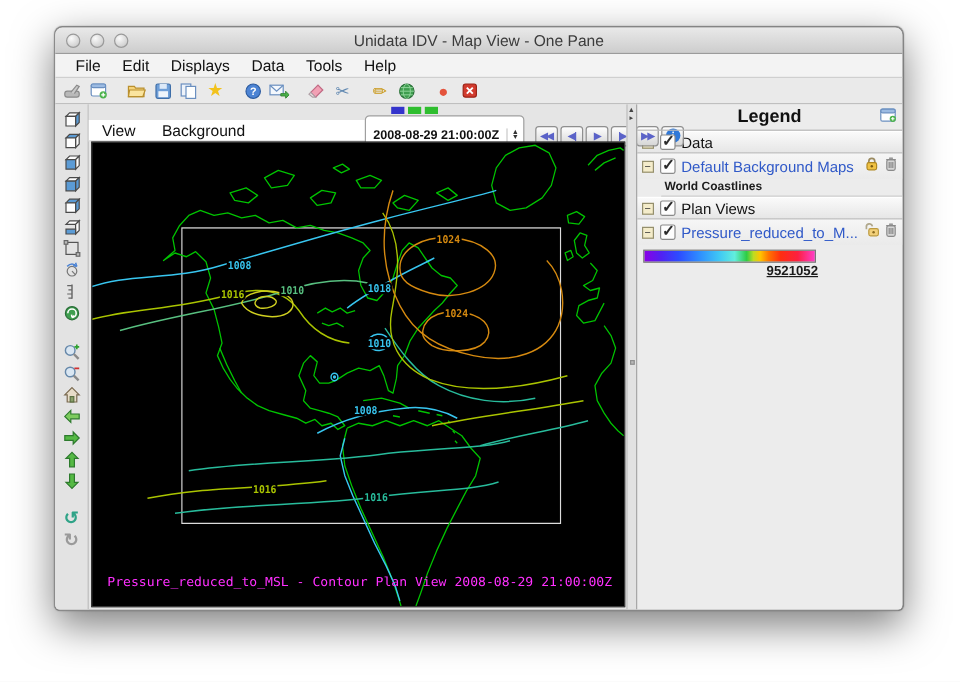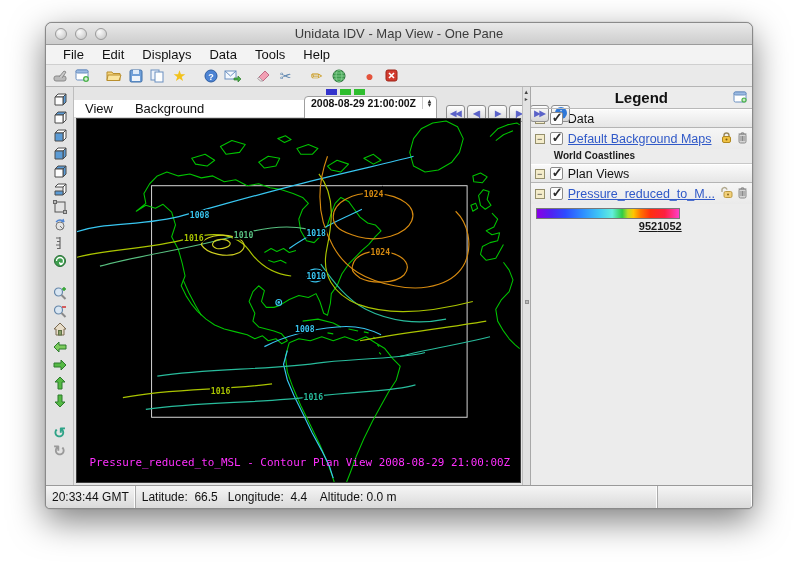--- a/index.html
+++ b/index.html
@@ -50,21 +50,21 @@
   .map-panel { flex:1; display:flex; flex-direction:column; min-width:0; }
   .map-top { flex:0 0 31px; position:relative; background:#e5e5e5; }
   .view-menubar { position:absolute; left:0; bottom:0; width:232px; height:18px; background:#fff;
     display:flex; align-items:center; border-bottom:1px solid #d5d5d5; }
   .view-menu { font-size:13px; color:#111; padding:0 11px; }
   .chips { position:absolute; left:252px; top:2px; display:flex; gap:3px; }
   .chip { width:11px; height:6px; }
   .chip-b { background:#3434cc; } .chip-g { background:#2fbe2f; }
   .time-area { position:absolute; left:230px; top:9px; display:flex; align-items:center; gap:9px; }
   .time-combo { width:133px; height:34px; background:#fff; border:1px solid #9f9f9f; border-radius:4px;
-    display:flex; align-items:flex-start; }
+    display:flex; align-items:center; }
   .time-value { flex:1; text-align:center; font-size:10.5px; color:#111; font-weight:bold; }
   .spinner { width:14px; border-left:1px solid #c9c9c9; display:flex; flex-direction:column; align-items:center; line-height:4px; padding:2px 0; }
   .spinner span { font-size:6px; color:#333; }
   .pb-group { display:flex; gap:2px; align-items:center; }
   .pb { width:19px; height:17px; border:1px solid #8f8f8f; border-radius:3px;
     background:linear-gradient(#fefefe,#d6d6d6); display:flex; align-items:center; justify-content:center;
     font-size:8px; color:#5a62c8; font-weight:bold; letter-spacing:-1px; }
   .pb-info { background:linear-gradient(#fefefe,#d6d6d6); color:#2f6fd0; font-size:10px; letter-spacing:0;
     font-family:"Liberation Serif", serif; font-style:italic; }
   .pb-info i { width:12px; height:12px; background:#2f78d8; border-radius:50%; color:#fff; display:flex;
@@ -83,21 +83,21 @@
   
   .legend { flex:0 0 196px; background:#ececec; display:flex; flex-direction:column; }
   .legend-header { height:22px; display:flex; align-items:center; position:relative; border-bottom:1px solid #b8b8b8; }
   .legend-title { flex:1; text-align:center; font-size:15px; font-weight:bold; color:#111; }
   .float-btn { position:absolute; right:4px; top:3px; }
   .lg-section { height:19px; display:flex; align-items:center; gap:5px; padding-left:4px;
     background:linear-gradient(#fafafa,#e6e6e6); border-top:1px solid #fff; border-bottom:1px solid #b4b4b4; }
   .lg-item { height:21px; display:flex; align-items:center; gap:5px; padding-left:4px;
     background:linear-gradient(#f6f6f6,#eaeaea); }
   .lg-label { font-size:12.5px; color:#111; }
-  .lg-link { font-size:12.5px; color:#3059c8; text-decoration:underline; white-space:nowrap; overflow:hidden; flex:1; }
+  .lg-link { font-size:12.5px; color:#3059c8; white-space:nowrap; overflow:hidden; flex:1; }
   .minus-box { width:10px; height:10px; background:#f4ecca; border:1px solid #948f6d; font-size:9px; line-height:8px;
     text-align:center; color:#333; flex:0 0 10px; }
   .checkbox { width:13px; height:13px; background:#fdfdfd; border:1px solid #8a8a8a; border-radius:2px;
     position:relative; flex:0 0 13px; }
   .checkbox::after { content:"✓"; position:absolute; left:1px; top:-3px; font-size:13px; font-weight:bold; color:#2b2b2b; }
   .row-icons { display:flex; gap:4px; padding-right:4px; align-items:center; }
   .sub-label { font-size:10px; font-weight:bold; color:#1c1c1c; padding:1px 0 2px 3px;
     border-bottom:1px solid #c8c8c8;margin-left:20px; }
   .colorbar-wrap { padding:4px 5px 2px 5px; }
   .colorbar { width:144px; height:11px; border:1px solid #777;
@@ -514,19 +514,14 @@
       <div class="colorbar-wrap">
         <div class="colorbar"></div>
         <div class="colorbar-labels">
           <span>952</span>
           <span>1052</span>
         </div>
       </div>
     </div>
   </div>
 
-  <div class="statusbar">
-    <div class="sb-cell sb-time">20:33:44 GMT</div>
-    <div class="sb-cell sb-pos">Latitude:  66.5   Longitude:  4.4    Altitude: 0.0 m</div>
-    <div class="sb-cell sb-extra"></div>
-  </div>
 
 </div>
 
 </body></html>

